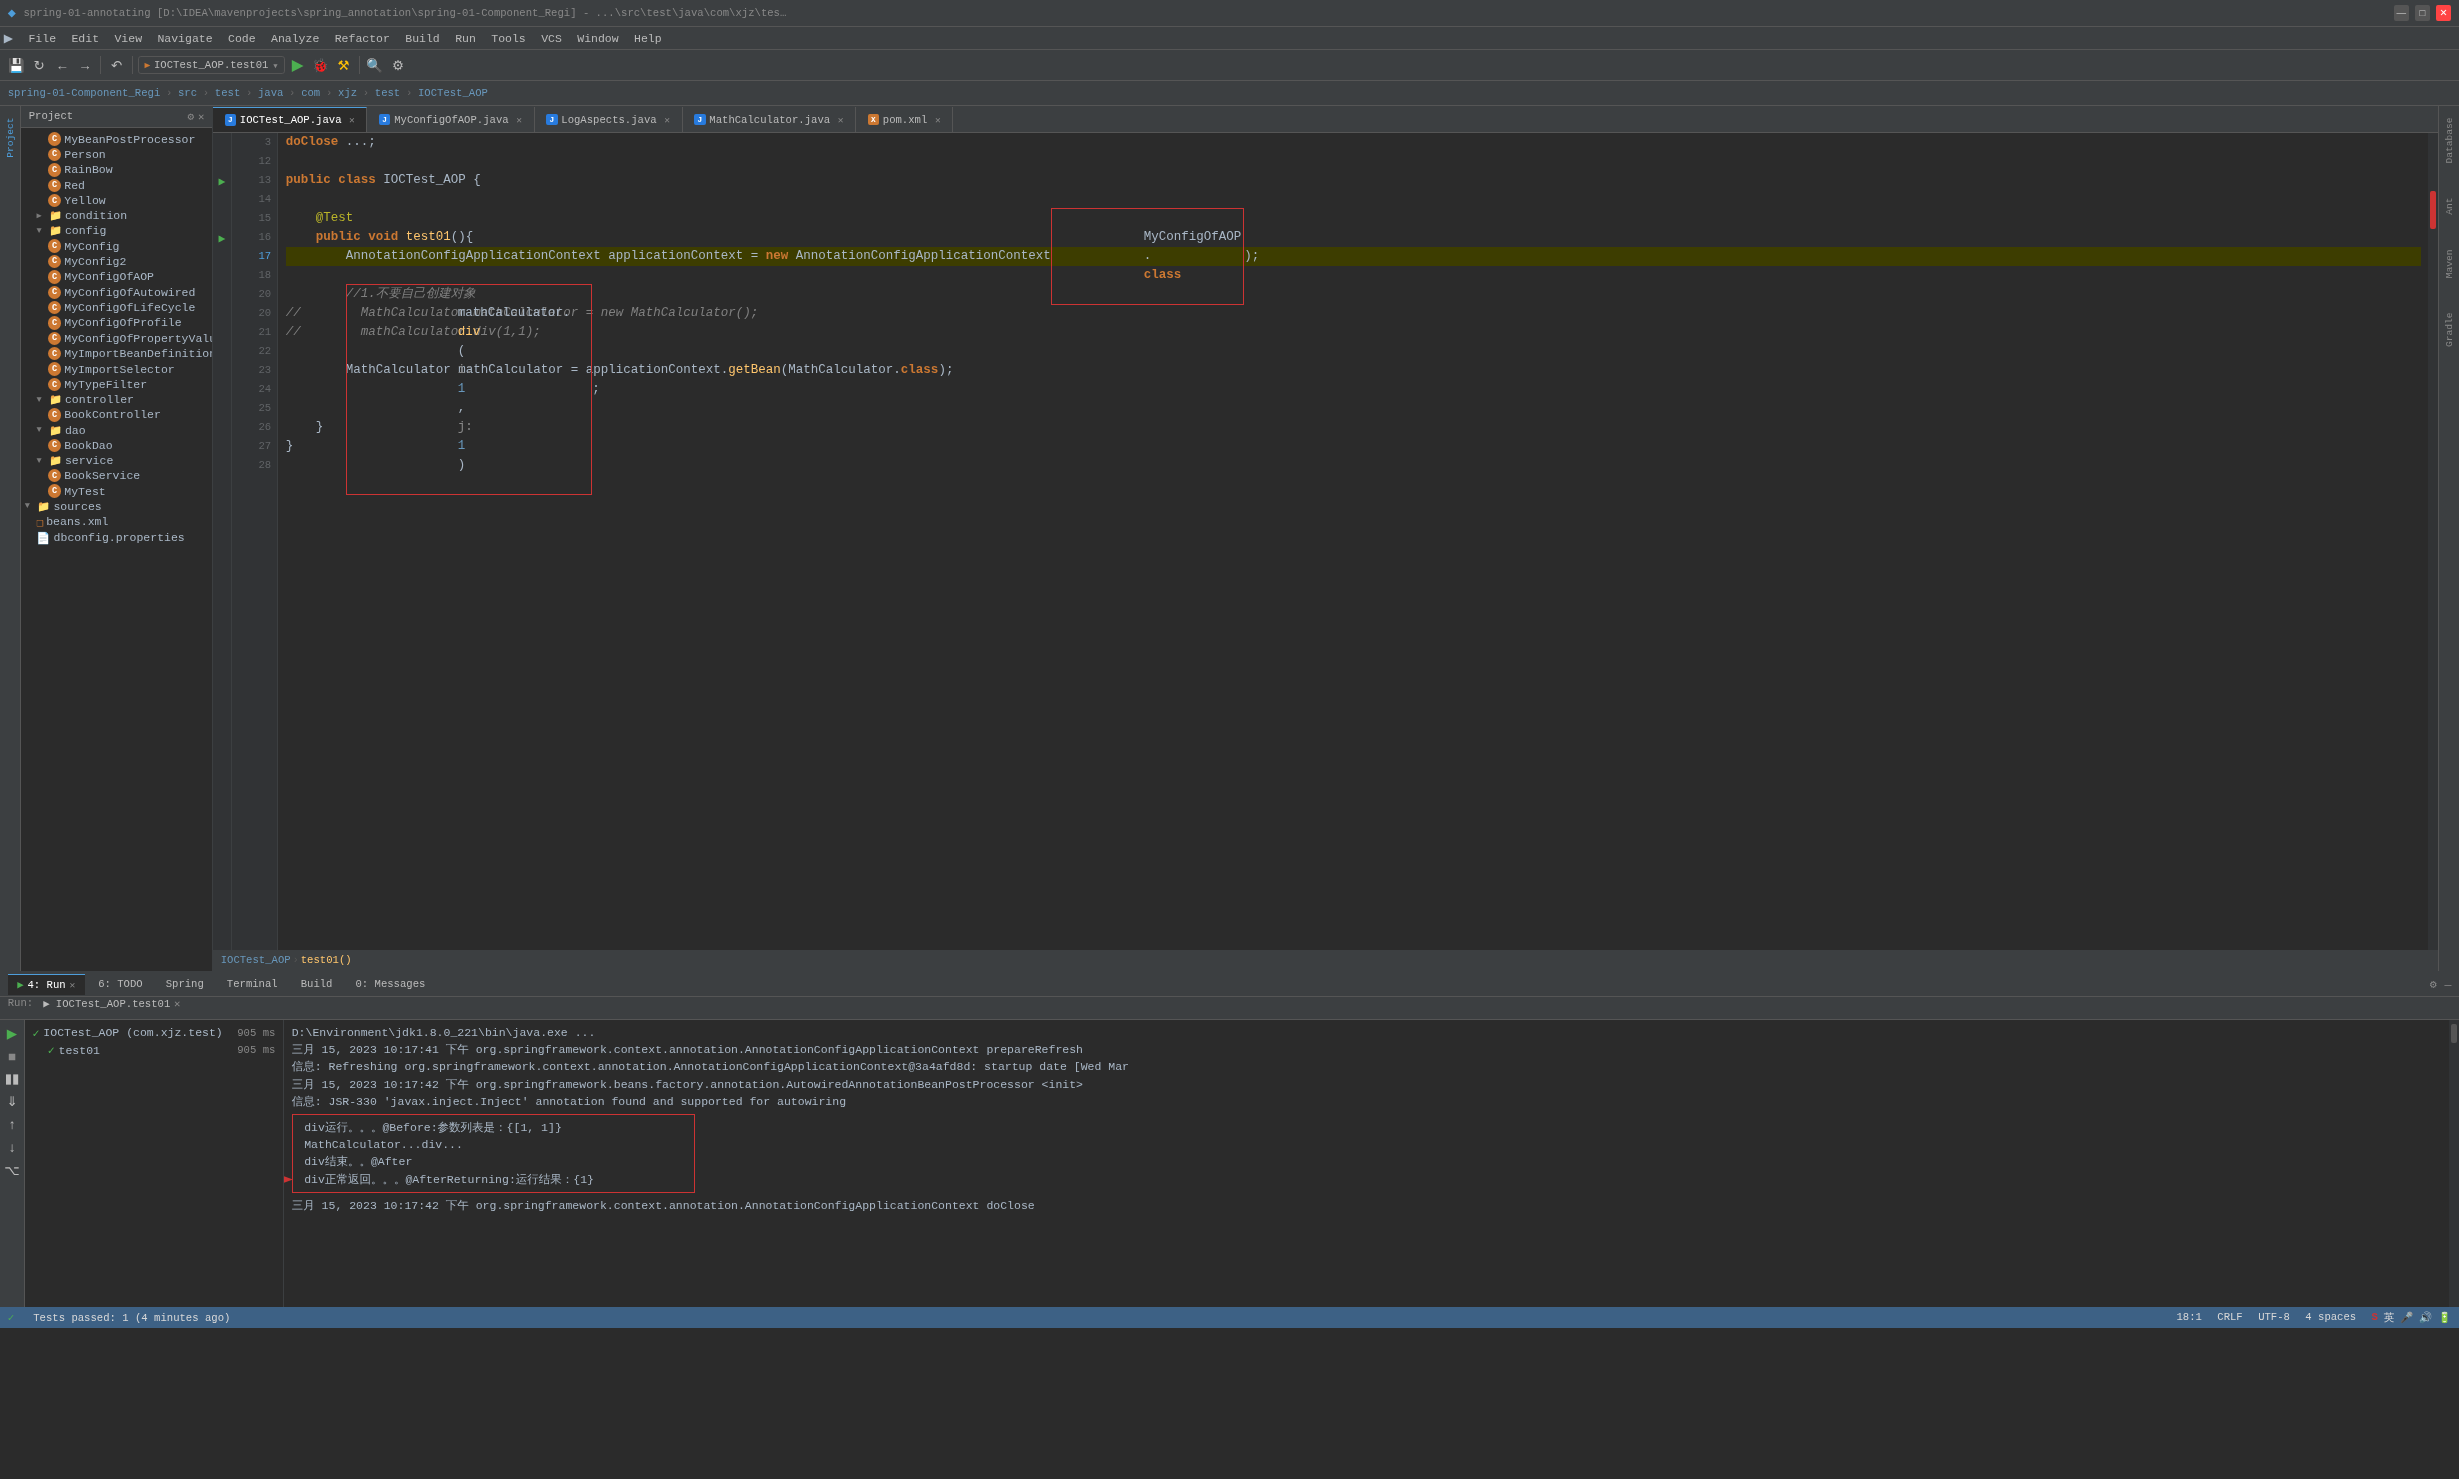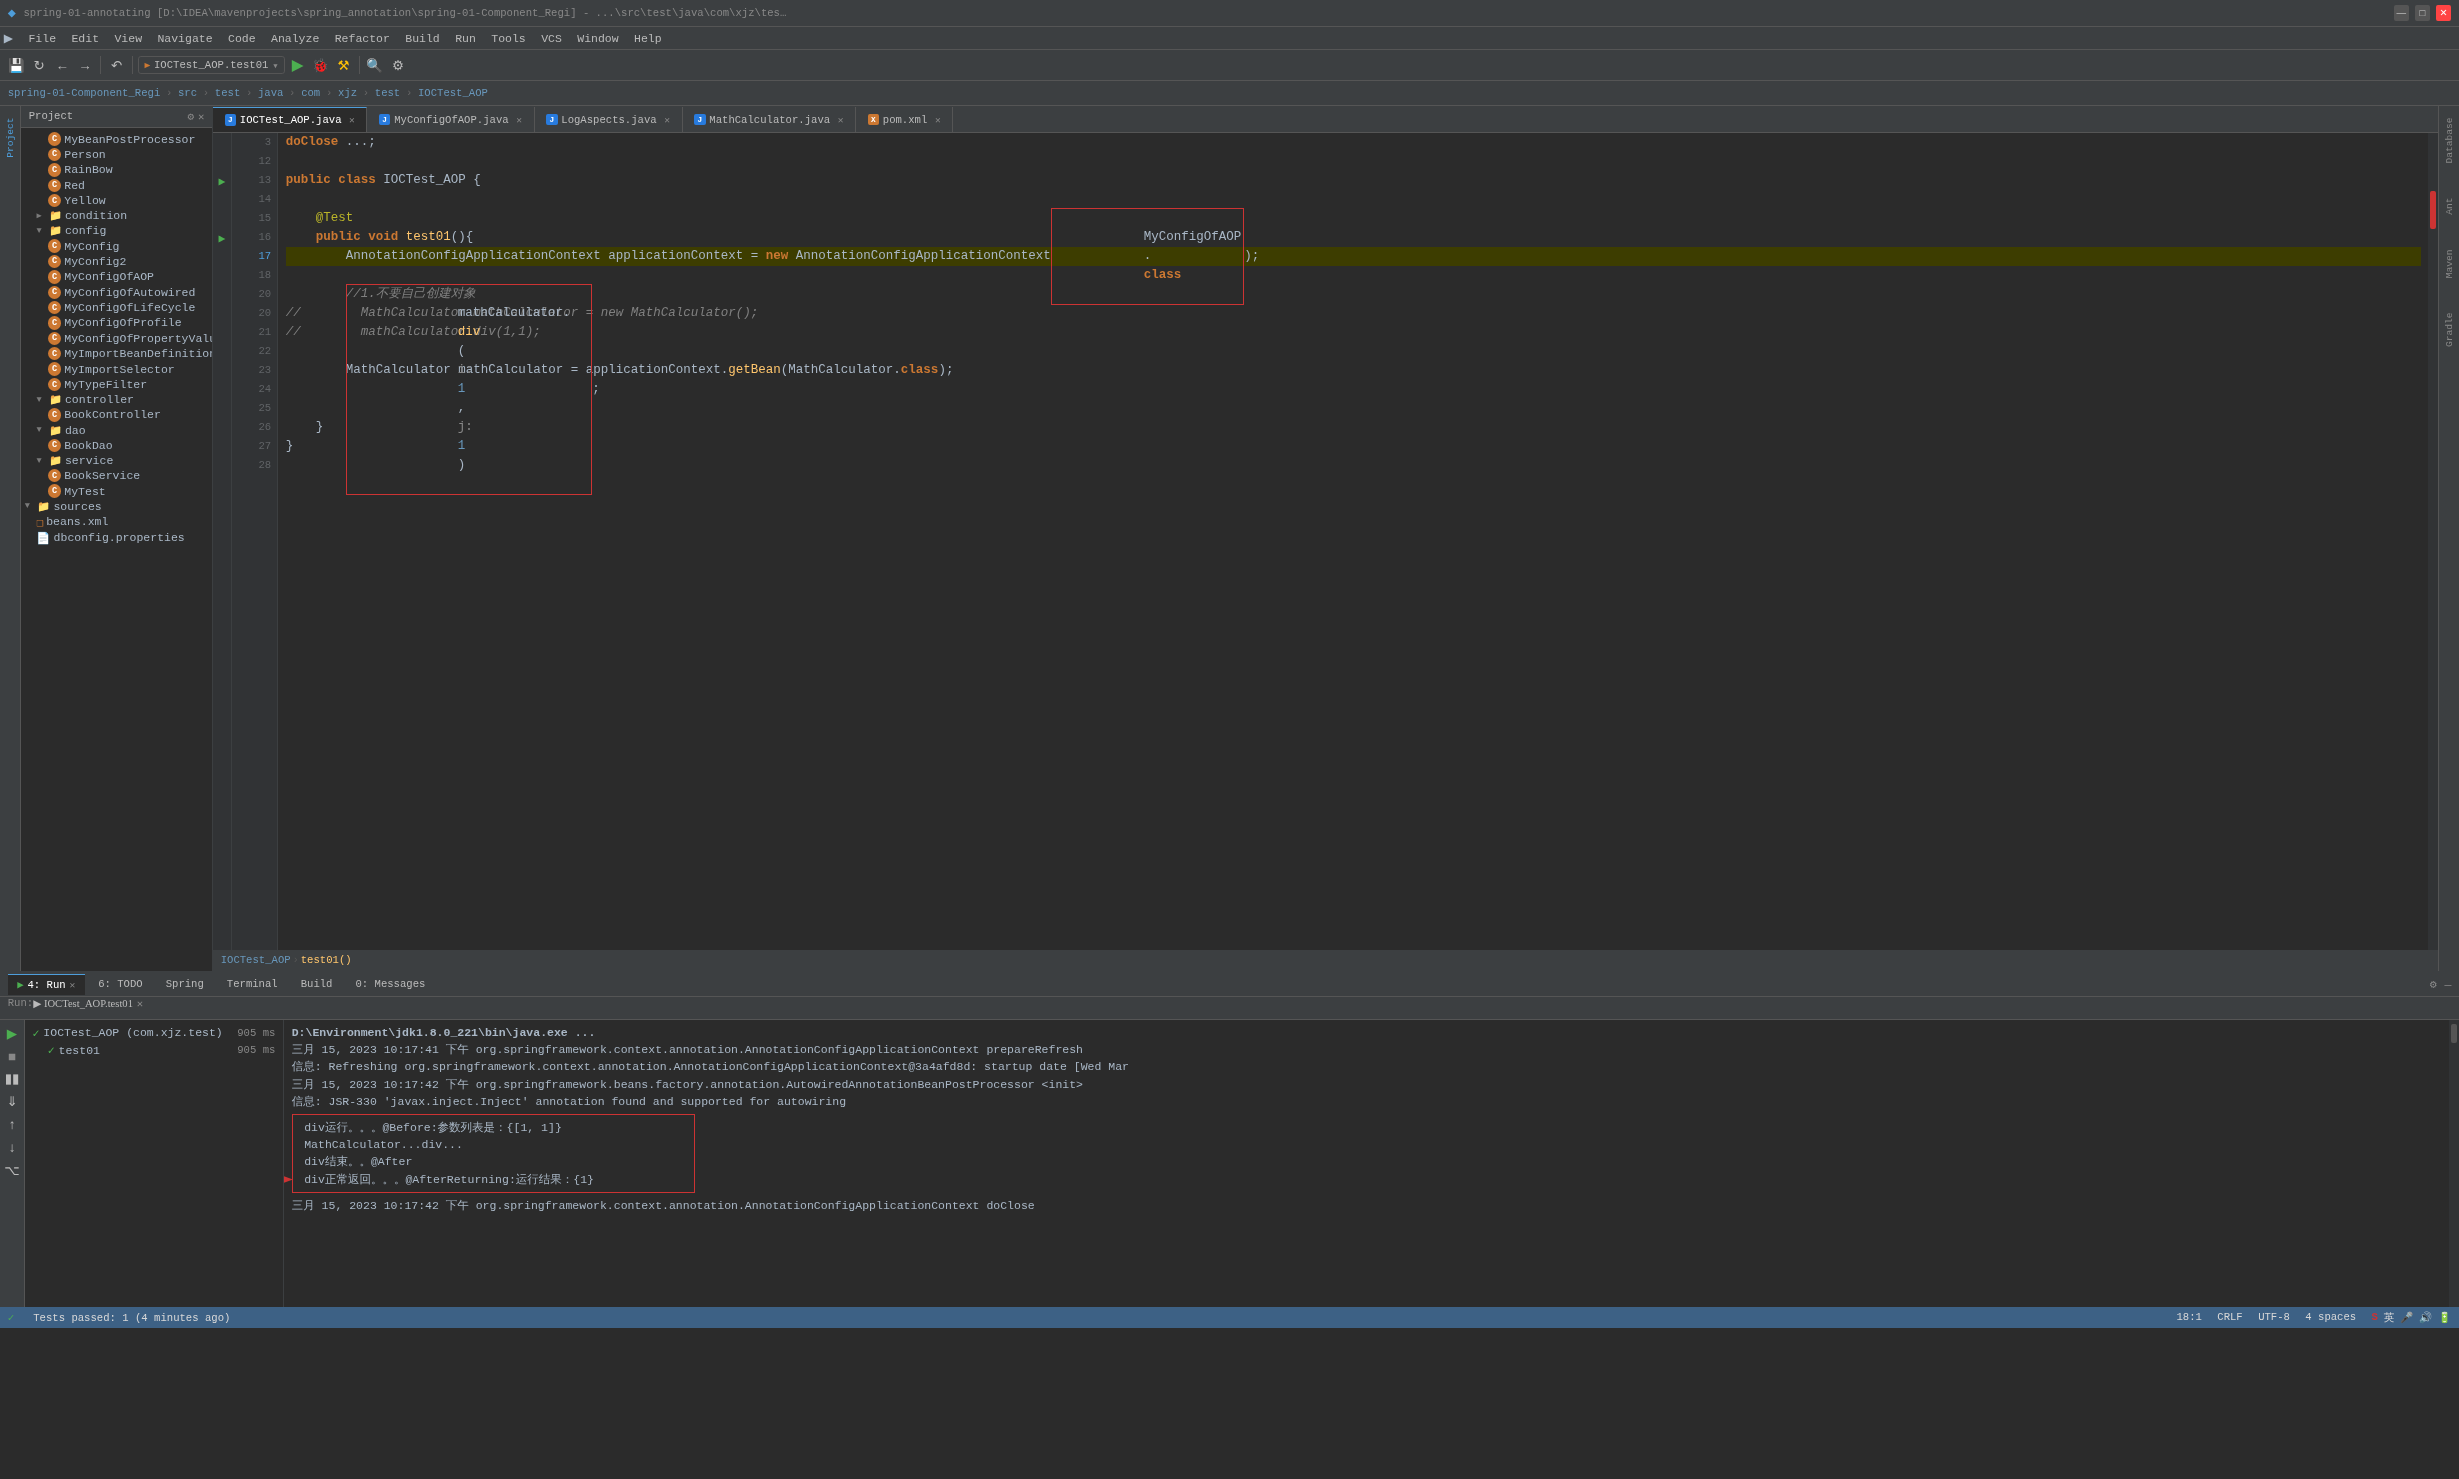--- a/index.html
+++ b/index.html
@@ -524,21 +524,21 @@
     <span class="bottom-tab">Build</span>
     <span class="bottom-tab">0: Messages</span>
     <div style="margin-left:auto; display:flex; gap:7.7px; align-items:center;">
       <span style="color:#888; cursor:pointer;">⚙</span>
       <span style="color:#888; cursor:pointer;">—</span>
     </div>
   </div>
 
   <div style="background:#3c3f41; height:23px; display:flex; padding:0 7.7px; border-bottom:1px solid #555; font-size:10.6px; color:#888;">
     <span>Run: </span>
-    <span style="margin-left:0; color:#bbb;font-family:Liberation Serif, serif;">▶ IOCTest_AOP.test01</span>
+    <span style="margin-left:10px; color:#bbb;">▶ IOCTest_AOP.test01</span>
     <span style="margin-left:3.8px; color:#888; cursor:pointer;">✕</span>
   </div>
 
   <div class="run-panel">
 
     <div class="run-toolbar">
       <button class="run-toolbar-btn" title="Rerun" style="color:#4CAF50;">▶</button>
       <button class="run-toolbar-btn" title="Stop" style="color:#888;">■</button>
       <button class="run-toolbar-btn" title="Pause">▮▮</button>
       <button class="run-toolbar-btn" title="Scroll to end">⇓</button>
@@ -554,21 +554,21 @@
         <span style="margin-left:auto; color:#888; font-size:10.6px;">905 ms</span>
       </div>
       <div class="run-tree-item" style="padding-left:19px;">
         <span class="green-check">✓</span>
         <span>test01</span>
         <span style="margin-left:auto; color:#888; font-size:10.6px;">905 ms</span>
       </div>
     </div>
 
     <div class="run-output">
-      <div class="output-line" style="font-weight:bold;">D:\Environment\jdk1.8.0_221\bin\java.exe ...</div>
+      <div class="output-line" style="font-weight:normal;">D:\Environment\jdk1.8.0_221\bin\java.exe ...</div>
       <div class="output-line">三月 15, 2023 10:17:41 下午 org.springframework.context.annotation.AnnotationConfigApplicationContext prepareRefresh</div>
       <div class="output-line">信息: Refreshing org.springframework.context.annotation.AnnotationConfigApplicationContext@3a4afd8d: startup date [Wed Mar</div>
       <div class="output-line">三月 15, 2023 10:17:42 下午 org.springframework.beans.factory.annotation.AutowiredAnnotationBeanPostProcessor &lt;init&gt;</div>
       <div class="output-line">信息: JSR-330 'javax.inject.Inject' annotation found and supported for autowiring</div>
       
       
       <div style="position:relative; display:inline-block; width:auto;">
         <div style="border:1.9px solid #CC3333; padding:3.8px 11.5px; margin:3.8px 0; display:inline-block; min-width:403px;">
           <div class="output-line">div运行。。。@Before:参数列表是：{[1, 1]}</div>
           <div class="output-line">MathCalculator...div...</div>

